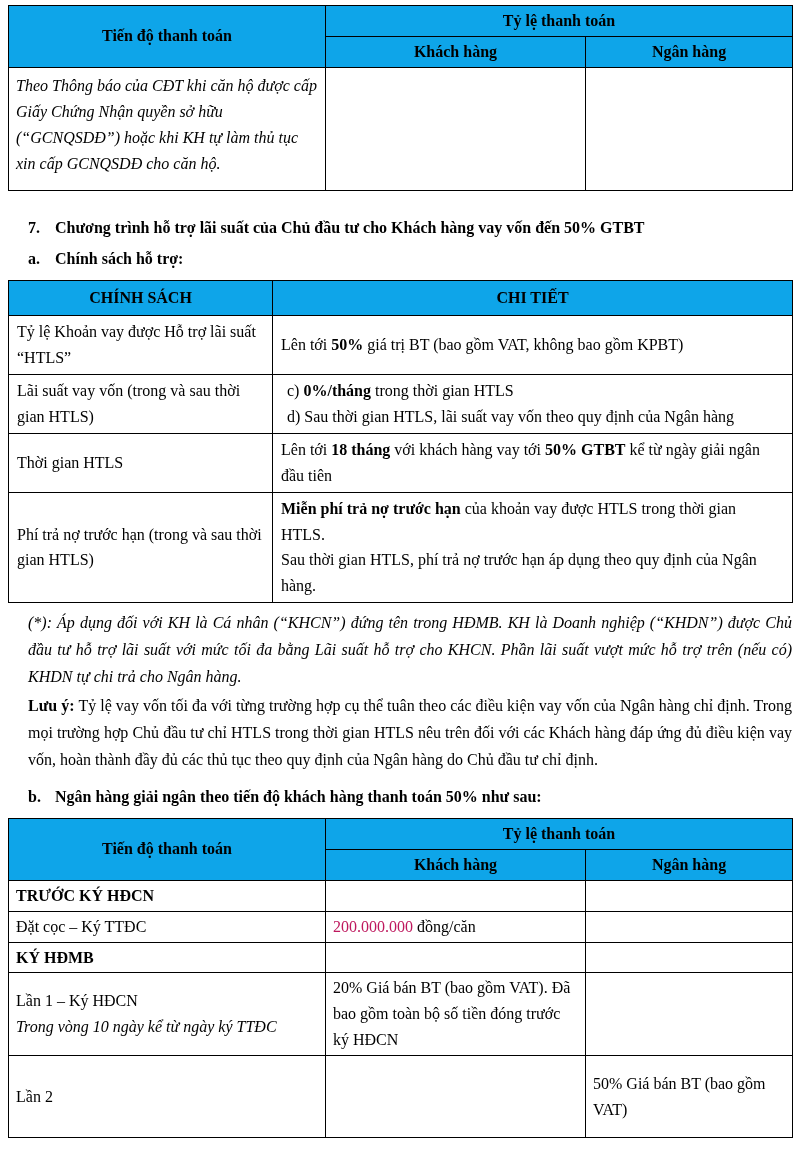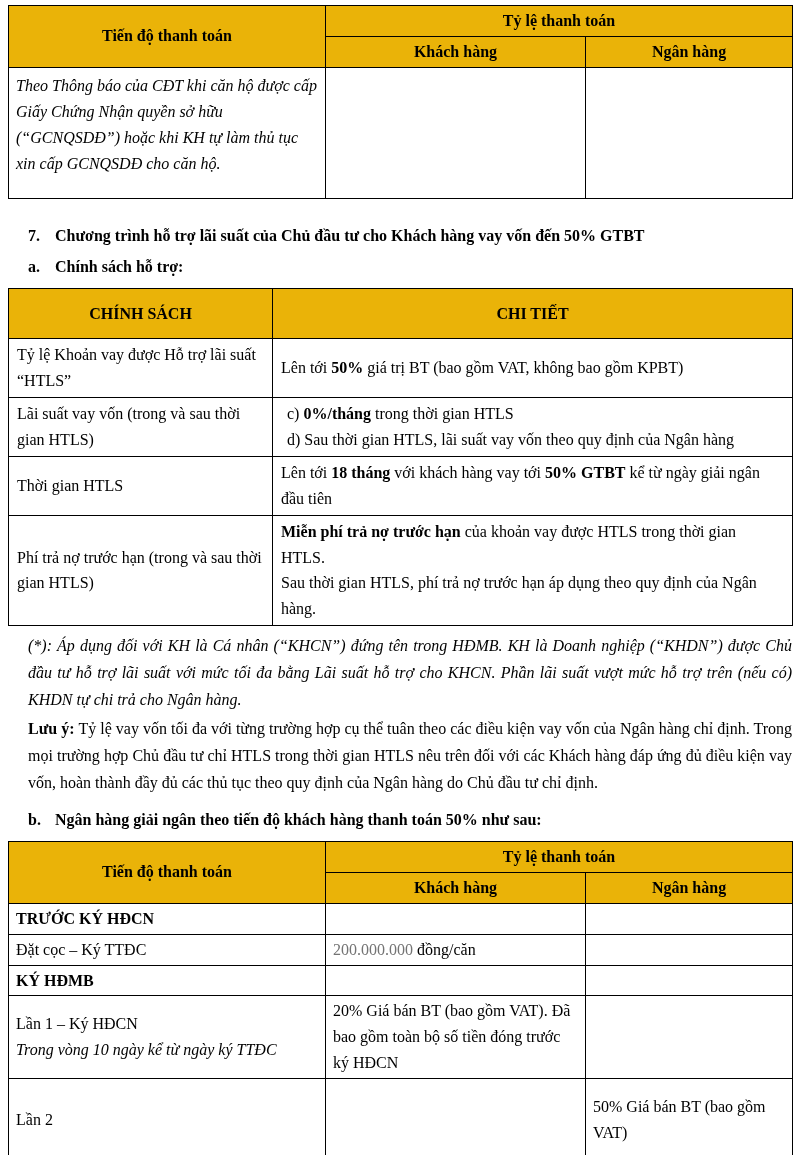--- a/index.html
+++ b/index.html
@@ -13,39 +13,39 @@
   .page { padding: 5px 8px 0 8px; }
 
   table.doc-table { border-collapse: collapse; table-layout: fixed; width: 784px; }
   .doc-table td {
     border: 1px solid #000;
     padding: 2px 7px;
     line-height: 1.62;
     vertical-align: middle;
     overflow: hidden;
   }
-  td.hdr { background: #eab308; font-weight: 700; text-align: center; }
+  td.hdr { background: #0ea5e9; font-weight: 700; text-align: center; }
   .bold { font-weight: 700; }
   .italic { font-style: italic; }
 
   .top-table td.schedule-cell {
     font-style: italic; vertical-align: top;
-    padding-top: 5px; padding-bottom: 22px;
+    padding-top: 5px; padding-bottom: 14px;
   }
   .top-table tr.hdr-row1 td { height: 25px; }
   .top-table tr.hdr-row2 td { height: 26px; }
 
   .h7 { display: flex; margin: 24px 0 4px 20px; font-weight: 700; line-height: 1.65; }
   .h7 .num { flex: none; width: 27px; }
   p.intro { margin: 2px 0 6px 47px; text-align: justify; line-height: 1.68; }
   .sub-h { display: flex; margin: 2px 0 8px 20px; font-weight: 700; line-height: 1.65; }
   .sub-h .num { flex: none; width: 27px; }
 
   .policy-table td { padding: 3px 8px; }
-  .policy-table td.hdr { height: 50px; }
+  .policy-table td.hdr { height: 35px; }
   .policy-table td.pcell { vertical-align: middle; }
   .policy-table tr.r0 td { height: 54px; }
   .policy-table tr.r1 td { height: 58px; }
   .policy-table tr.r2 td { height: 54px; }
   .policy-table tr.r3 td { height: 28px; }
   .policy-table tr.r4 td { height: 104px; }
   .dcell .hang { padding-left: 6px; }
 
   p.footnote { margin: 7px 0 2px 20px; font-style: italic; text-align: justify; line-height: 1.68; }
   p.luuy { margin: 2px 0 10px 20px; text-align: justify; line-height: 1.68; }
@@ -154,21 +154,21 @@
       </tr>
 
       <tr class="small">
         <td class="bold">TRƯỚC KÝ HĐCN</td>
         <td></td>
         <td></td>
       </tr>
 
       <tr class="small">
         <td>Đặt cọc – Ký TTĐC</td>
-        <td><span style="color: #737373;">200.000.000</span><span> đồng/căn</span></td>
+        <td><span style="color: #be185d;">200.000.000</span><span> đồng/căn</span></td>
         <td></td>
       </tr>
 
       <tr class="small">
         <td class="bold">KÝ HĐMB</td>
         <td></td>
         <td></td>
       </tr>
 
       <tr class="tall">

